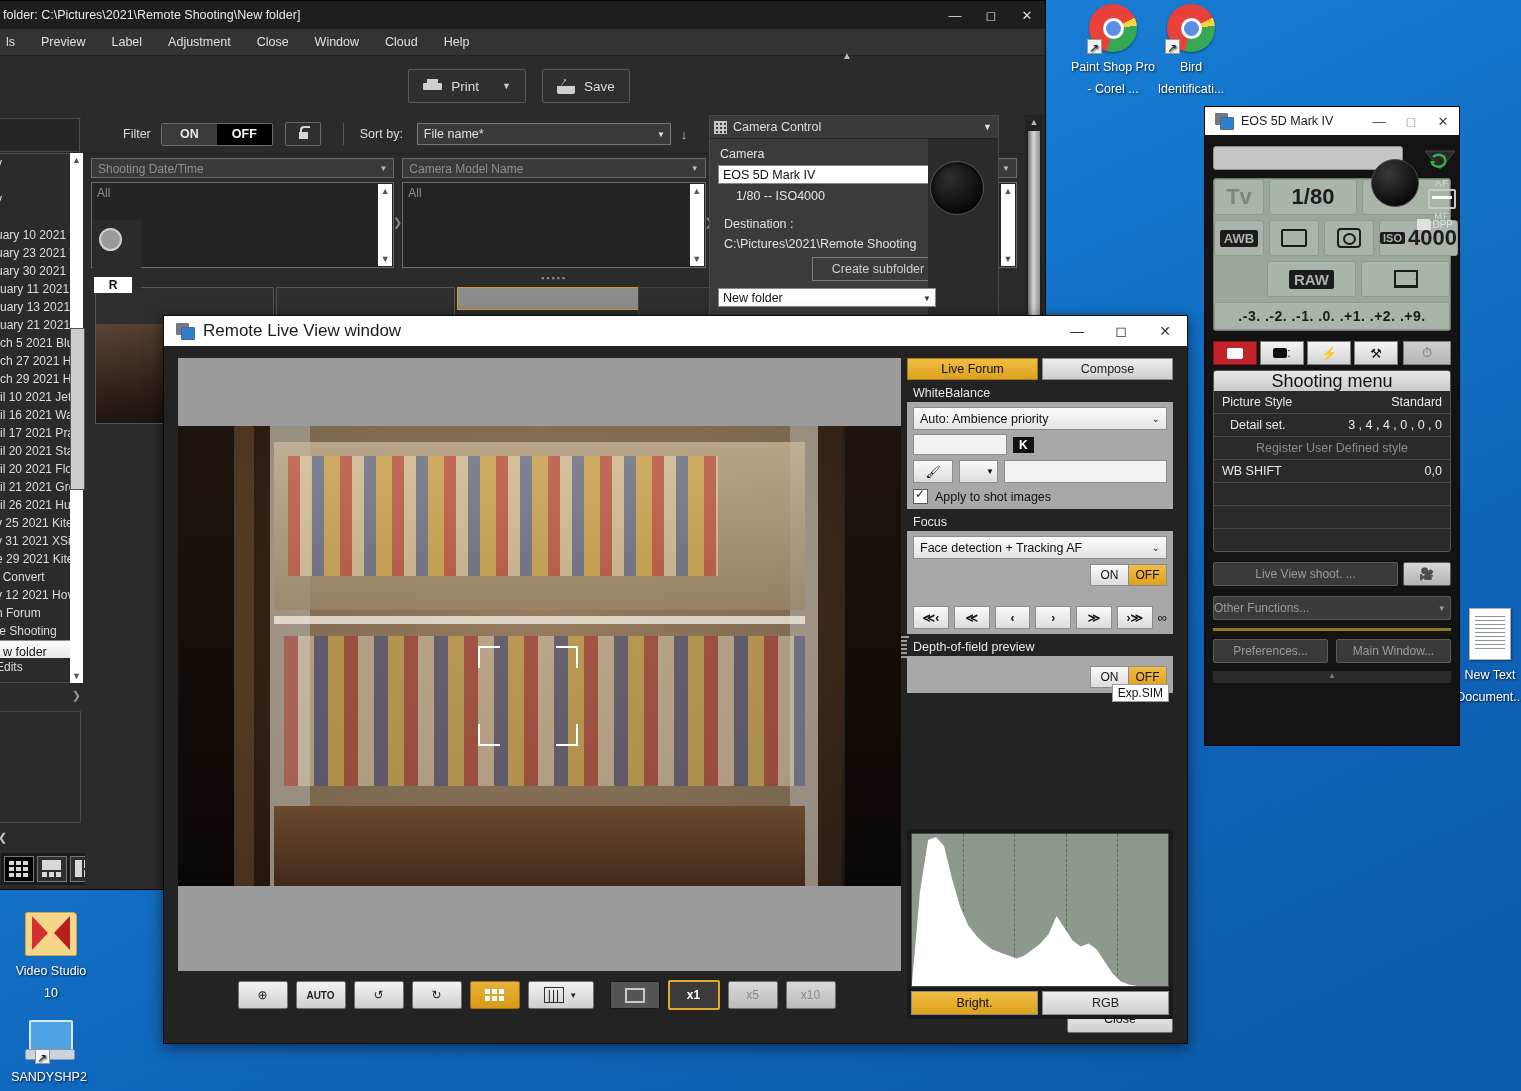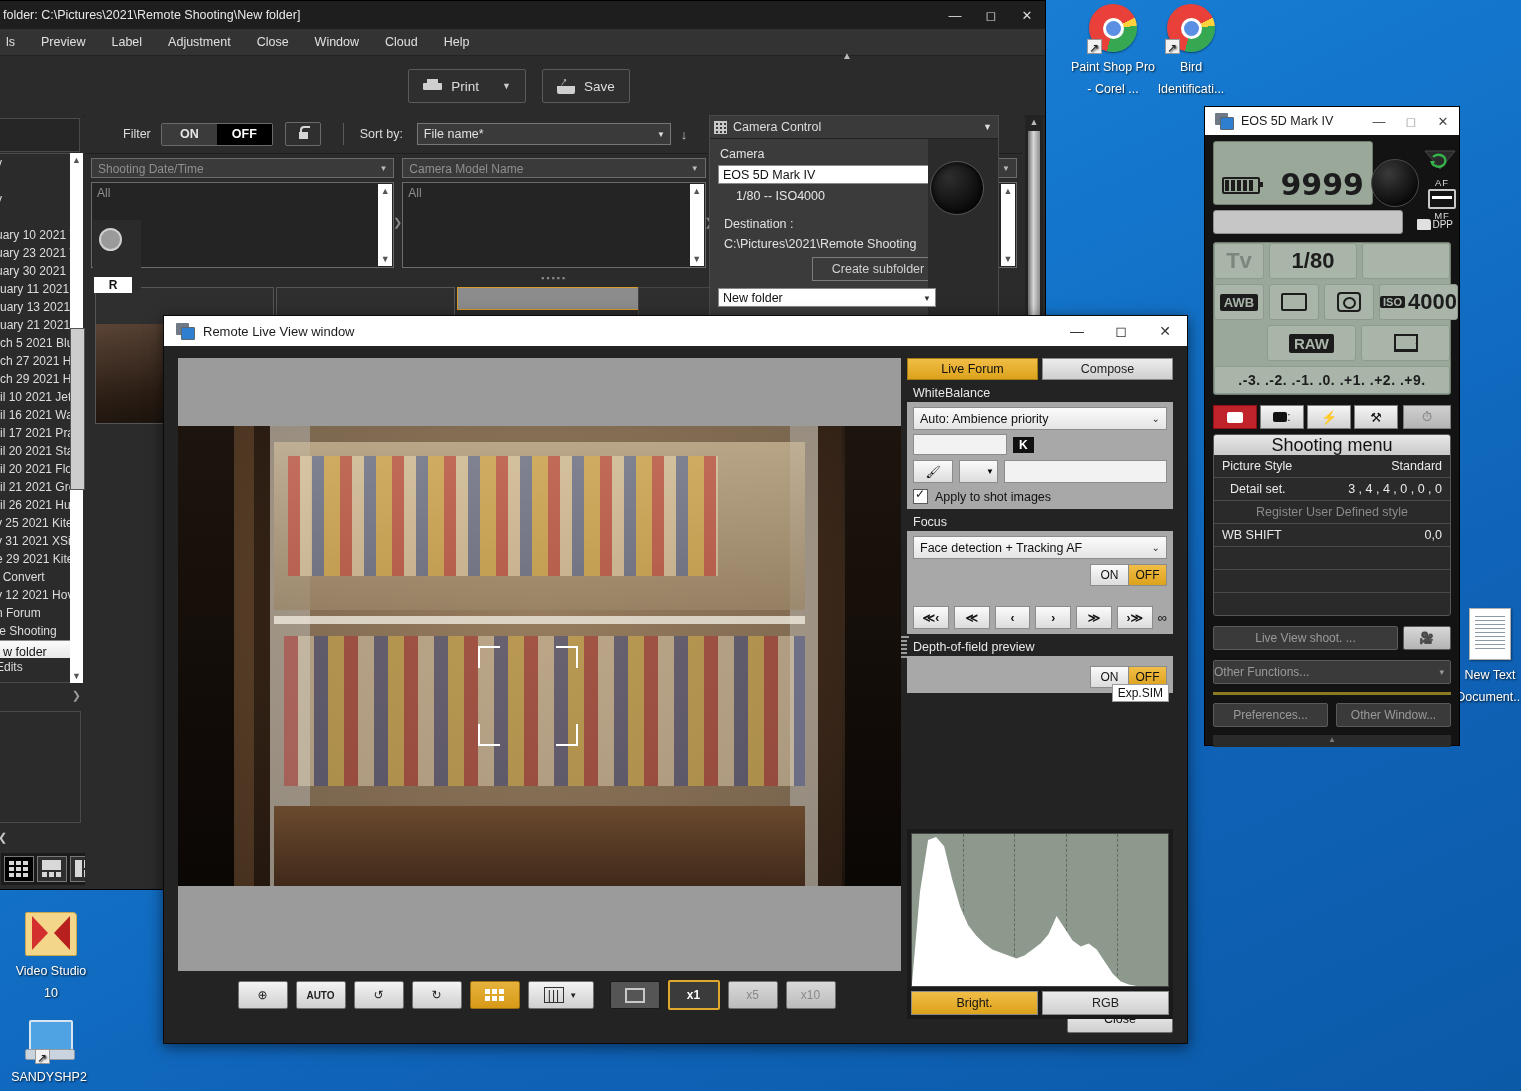--- a/index.html
+++ b/index.html
@@ -171,21 +171,21 @@
     background:linear-gradient(to right,#6a6a6a,#d8d8d8 45%,#8e8e8e);}
 
   
   #rlv{position:absolute;left:163px;top:315px;width:1025px;height:729px;background:#232323;
     border:1px solid #0a0a0a;box-sizing:border-box;box-shadow:0 3px 14px rgba(0,0,0,.55);}
   #rlv-title{height:30px;background:#fff;display:flex;align-items:center;}
   #rlv-title .ico{width:19px;height:16px;margin:0 8px 0 12px;position:relative;}
   #rlv-title .ico:before{content:"";position:absolute;left:0;top:0;width:13px;height:12px;background:#6f7a86;border-radius:1px;}
   #rlv-title .ico:after{content:"";position:absolute;left:5px;top:4px;width:12px;height:11px;background:#2f7fd0;
     border:1px solid #5b6773;border-radius:1px;}
-  #rlv-title .t{flex:1;font-size:13px;color:#1b1b1b;}
+  #rlv-title .t{flex:1;font-size:17px;color:#1b1b1b;}
   #rlv-title .tb{display:flex;height:30px;}
   #rlv-title .tb div{width:44px;display:flex;align-items:center;justify-content:center;font-size:14px;color:#333;}
   #rlv-body{position:absolute;left:0;right:0;top:30px;bottom:0;background:#232323;}
   #lv-pane{position:absolute;left:14px;top:12px;width:723px;bottom:72px;background:#9b9b9b;}
   #lv-image{position:absolute;left:0;right:0;top:68px;height:460px;background:#1a140f;overflow:hidden;}
   #af-box{position:absolute;left:300px;top:220px;width:100px;height:100px;}
   #af-box i{position:absolute;width:20px;height:20px;border:2px solid #fff;}
   #af-box i.tl{left:0;top:0;border-right:none;border-bottom:none;}
   #af-box i.tr{right:0;top:0;border-left:none;border-bottom:none;}
   #af-box i.bl{left:0;bottom:0;border-right:none;border-top:none;}
@@ -734,24 +734,20 @@
     <span class="ico"></span>
     <span class="t">EOS 5D Mark IV</span>
     <div class="tb">
       <div class="winbtn" style="color:#444;">—</div>
       <div class="winbtn" style="color:#9a9a9a;">◻</div>
       <div class="winbtn close" style="color:#444;">✕</div>
     </div>
   </div>
 
   <div id="eos-body">
-    <div class="lcd" id="lcd-top" style="width:158px;">
-      <div class="bat"></div>
-      <div class="cnt">9999</div>
-    </div>
     <div id="shutterbig"></div>
     <svg class="rotglyph" viewBox="0 0 34 26">
       <polygon points="2,2 32,2 17,20" fill="#2a2a2a" stroke="#4a4a4a"></polygon>
       <path d="M10,8 a7,6 0 1,1 -1,6" fill="none" stroke="#35b44a" stroke-width="2.4"></path>
       <polygon points="7,12 12,12 9.5,17" fill="#35b44a"></polygon>
     </svg>
     <div class="afmf">
       <div>AF</div>
       <div class="sw"></div>
       <div>MF</div>
@@ -845,17 +841,17 @@
     <div class="btnrow">
       <div class="ebtn">Live View shoot. ...</div>
       <div class="ebtn icon">🎥</div>
     </div>
     <div class="btnrow">
       <div class="ebtn dd" style="justify-content:center;">Other Functions...</div>
     </div>
     <div class="goldline"></div>
     <div class="footer">
       <div class="ebtn">Preferences...</div>
-      <div class="ebtn">Other Window...</div>
+      <div class="ebtn">Main Window...</div>
     </div>
     <div class="grip">▲</div>
   </div>
 </div>
 
 </body></html>

